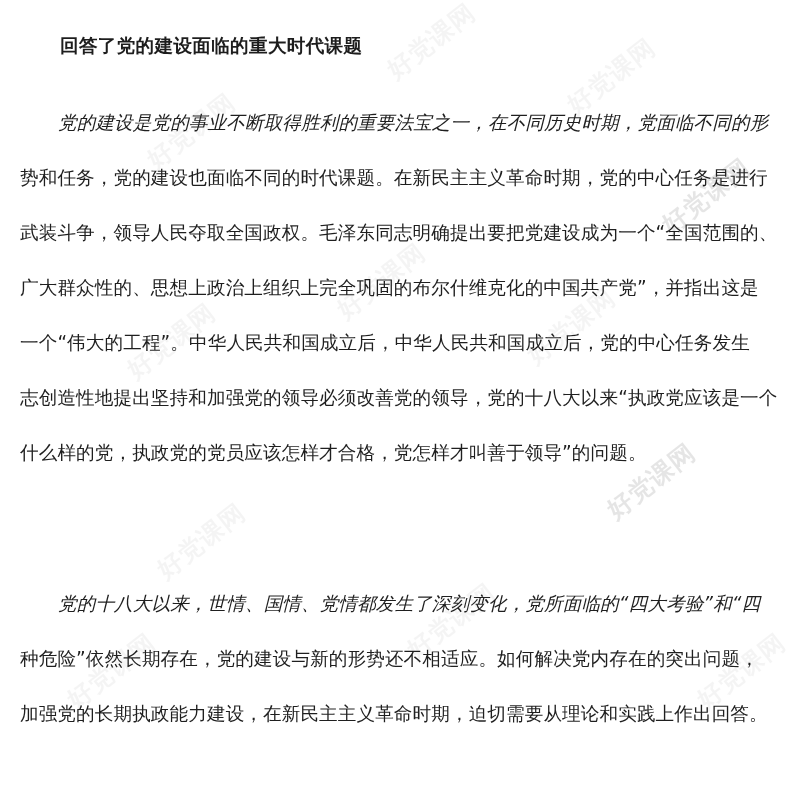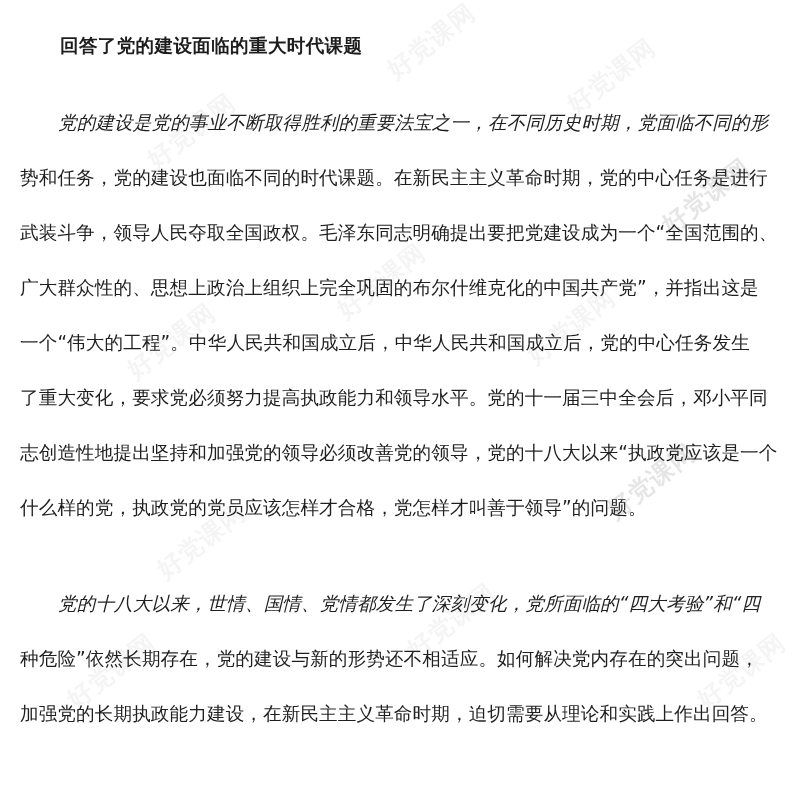--- a/index.html
+++ b/index.html
@@ -110,21 +110,20 @@
   <div class="content">
 
     <h1 class="doc-title">回答了党的建设面临的重大时代课题</h1>
 
     <div class="body-block" id="para1">
       <div class="para-line indent">党的建设是党的事业不断取得胜利的重要法宝之一，在不同历史时期，党面临不同的形</div>
       <div class="para-line">势和任务，党的建设也面临不同的时代课题。在新民主主义革命时期，党的中心任务是进行</div>
       <div class="para-line">武装斗争，领导人民夺取全国政权。毛泽东同志明确提出要把党建设成为一个“全国范围的、</div>
       <div class="para-line">广大群众性的、思想上政治上组织上完全巩固的布尔什维克化的中国共产党”，并指出这是</div>
       <div class="para-line">一个“伟大的工程”。中华人民共和国成立后，中华人民共和国成立后，党的中心任务发生</div>
-      <div class="para-line">了重大变化，要求党必须努力提高执政能力和领导水平。党的十一届三中全会后，邓小平同</div>
       <div class="para-line">志创造性地提出坚持和加强党的领导必须改善党的领导，党的十八大以来“执政党应该是一个</div>
       <div class="para-line">什么样的党，执政党的党员应该怎样才合格，党怎样才叫善于领导”的问题。</div>
     </div>
 
     <div class="body-block" id="para2">
       <div class="para-line indent">党的十八大以来，世情、国情、党情都发生了深刻变化，党所面临的“四大考验”和“四</div>
       <div class="para-line">种危险”依然长期存在，党的建设与新的形势还不相适应。如何解决党内存在的突出问题，</div>
       <div class="para-line">加强党的长期执政能力建设，在新民主主义革命时期，迫切需要从理论和实践上作出回答。</div>
     </div>
 

